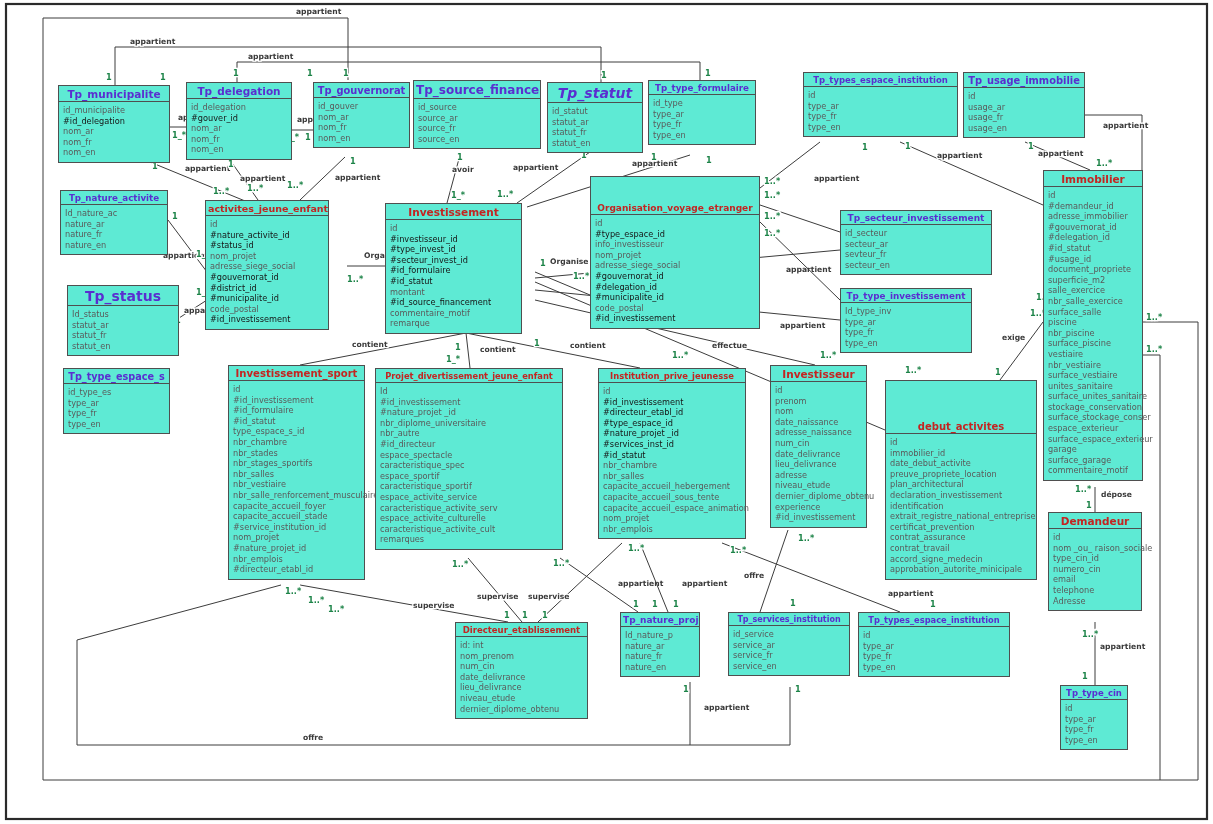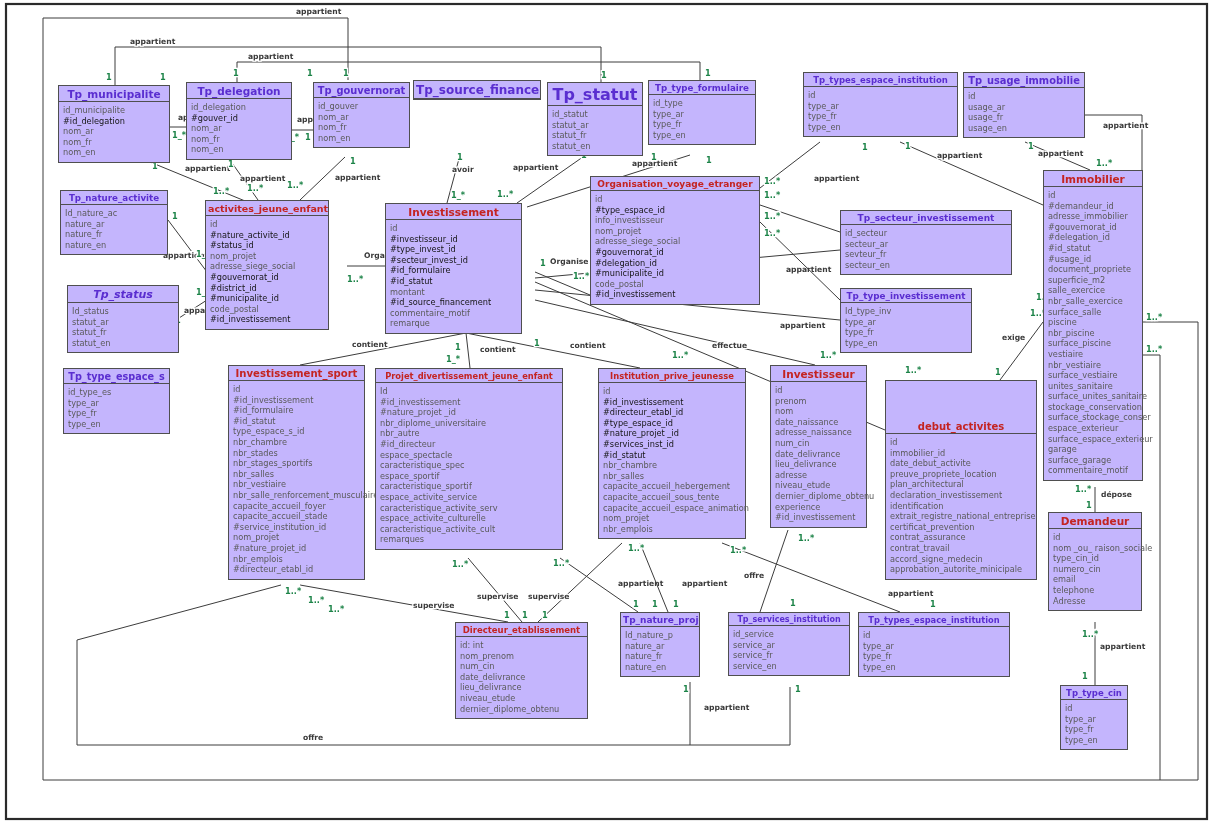--- a/index.html
+++ b/index.html
@@ -1,19 +1,19 @@
 <!DOCTYPE html>
 <html><head>
 <meta charset="utf-8">
 <style>
   html,body{margin:0;padding:0;background:#fff;}
   #stage{position:relative;width:1213px;height:824px;background:#ffffff;overflow:hidden;
          font-family:"DejaVu Sans","Liberation Sans",sans-serif;}
   #wires{position:absolute;left:0;top:0;z-index:1;}
-  .ent{position:absolute;z-index:2;background:#c4b5fd;border:1.4px solid #4f4f4f;
+  .ent{position:absolute;z-index:2;background:#5eead4;border:1.4px solid #4f4f4f;
        box-sizing:border-box;}
   .ent .ttl{font-weight:bold;text-align:center;padding:2px 2px 1px 2px;
             border-bottom:1px solid #4f4f4f;white-space:nowrap;overflow:hidden;}
   .ent .flds{padding:3px 4px 4px 4px;}
   .ent .fld{font-size:8.2px;line-height:10.6px;color:#5a5a5a;white-space:nowrap;}
   .ent .fld.b{font-weight:normal;color:#161616;}
   .lbl{font-size:7.6px;font-weight:700;fill:#3a3a3a;paint-order:stroke;stroke:#ffffff;stroke-width:2.5px;}
   .mlt{font-size:8.2px;font-weight:bold;fill:#1e8449;paint-order:stroke;stroke:#ffffff;stroke-width:2.5px;}
   .edge{fill:none;stroke:#3c3c3c;stroke-width:1;}
   .frame{fill:none;stroke:#2a2a2a;stroke-width:2.2;}
@@ -202,23 +202,29 @@
         <div class="ttl" style="color: rgb(90, 46, 208); font-size: 9.9px;">Tp_gouvernorat</div>
         <div class="flds">
           <div class="fld">id_gouver</div>
           <div class="fld">nom_ar</div>
           <div class="fld">nom_fr</div>
           <div class="fld">nom_en</div>
         </div>
       </div>
       <div class="ent" style="left: 413px; top: 80px; width: 128px;">
         <div class="ttl" style="color: rgb(90, 46, 208); font-size: 12px;">Tp_source_financement</div>
+        <div class="flds">
+          <div class="fld">id_source</div>
+          <div class="fld">source_ar</div>
+          <div class="fld">source_fr</div>
+          <div class="fld">source_en</div>
+        </div>
       </div>
       <div class="ent" style="left: 547px; top: 82px; width: 96px;">
-        <div class="ttl" style="color: rgb(90, 46, 208); font-size: 16px;">Tp_statut</div>
+        <div class="ttl" style="color: rgb(90, 46, 208); font-size: 14px; font-style: italic;">Tp_statut</div>
         <div class="flds">
           <div class="fld">id_statut</div>
           <div class="fld">statut_ar</div>
           <div class="fld">statut_fr</div>
           <div class="fld">statut_en</div>
         </div>
       </div>
       <div class="ent" style="left: 648px; top: 80px; width: 108px;">
         <div class="ttl" style="color: rgb(90, 46, 208); font-size: 8.7px;">Tp_type_formulaire</div>
         <div class="flds">
@@ -264,21 +270,21 @@
           <div class="fld">nom_projet</div>
           <div class="fld">adresse_siege_social</div>
           <div class="fld b">#gouvernorat_id</div>
           <div class="fld b">#district_id</div>
           <div class="fld b">#municipalite_id</div>
           <div class="fld">code_postal</div>
           <div class="fld b">#id_investissement</div>
         </div>
       </div>
       <div class="ent" style="left: 67px; top: 285px; width: 112px;">
-        <div class="ttl" style="color: rgb(90, 46, 208); font-size: 11px; font-style: italic;">Tp_status</div>
+        <div class="ttl" style="color: rgb(90, 46, 208); font-size: 14px;">Tp_status</div>
         <div class="flds">
           <div class="fld">Id_status</div>
           <div class="fld">statut_ar</div>
           <div class="fld">statut_fr</div>
           <div class="fld">statut_en</div>
         </div>
       </div>
       <div class="ent" style="left: 385px; top: 203px; width: 137px;">
         <div class="ttl" style="color: rgb(196, 36, 33); font-size: 10.5px;">Investissement</div>
         <div class="flds">
@@ -288,35 +294,35 @@
           <div class="fld b">#secteur_invest_id</div>
           <div class="fld b">#id_formulaire</div>
           <div class="fld b">#id_statut</div>
           <div class="fld">montant</div>
           <div class="fld b">#id_source_financement</div>
           <div class="fld">commentaire_motif</div>
           <div class="fld">remarque</div>
         </div>
       </div>
       <div class="ent" style="left: 590px; top: 176px; width: 170px;">
-        <div class="ttl" style="color: rgb(196, 36, 33); font-size: 9px;">Organisation_voyage_etranger</div>
+        <div class="ttl" style="color: rgb(196, 36, 33); font-size: 9px; margin-top: 24px;">Organisation_voyage_etranger</div>
         <div class="flds">
           <div class="fld">id</div>
           <div class="fld b">#type_espace_id</div>
           <div class="fld">info_investisseur</div>
           <div class="fld">nom_projet</div>
           <div class="fld">adresse_siege_social</div>
           <div class="fld b">#gouvernorat_id</div>
           <div class="fld b">#delegation_id</div>
           <div class="fld b">#municipalite_id</div>
           <div class="fld">code_postal</div>
           <div class="fld b">#id_investissement</div>
         </div>
       </div>
-      <div class="ent" style="left: 840px; top: 210px; width: 172px;">
+      <div class="ent" style="left: 840px; top: 210px; width: 152px;">
         <div class="ttl" style="color: rgb(90, 46, 208); font-size: 9px;">Tp_secteur_investissement</div>
         <div class="flds">
           <div class="fld">id_secteur</div>
           <div class="fld">secteur_ar</div>
           <div class="fld">sevteur_fr</div>
           <div class="fld">secteur_en</div>
         </div>
       </div>
       <div class="ent" style="left: 840px; top: 288px; width: 132px;">
         <div class="ttl" style="color: rgb(90, 46, 208); font-size: 8.8px;">Tp_type_investissement</div>

